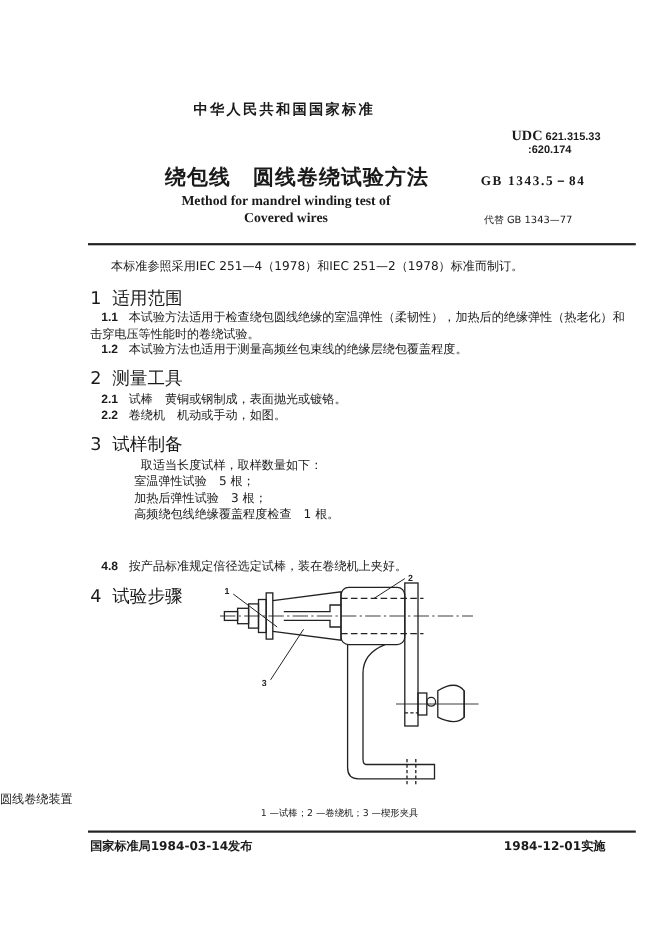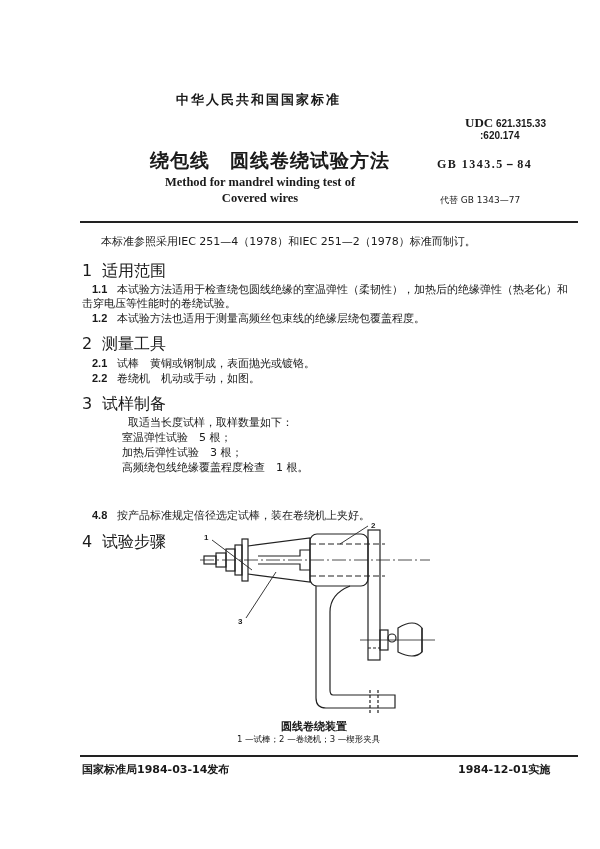--- a/index.html
+++ b/index.html
@@ -127,18 +127,18 @@
   <line x1="22" y1="20" x2="62" y2="50" stroke-width="0.9"></line>
   <line x1="178" y1="6" x2="150" y2="24" stroke-width="0.9"></line>
   <line x1="56" y1="98" x2="86" y2="52" stroke-width="0.9"></line>
   <g stroke="none" fill="#222" font-size="8" font-family="Liberation Sans, sans-serif" font-weight="bold">
     <text x="14" y="20">1</text>
     <text x="181" y="8">2</text>
     <text x="48" y="104">3</text>
   </g>
 </svg>
 
-<div class="abs caption" style="top:719px; padding-left:281px; box-sizing:border-box; font-size:11px; font-weight:bold;">圆线卷绕装置</div>
+<div class="abs caption" style="top:719px; box-sizing:border-box; font-size:11px; font-weight:normal;">圆线卷绕装置</div>
 <div class="abs caption" style="top:734px; padding-left:237px; box-sizing:border-box; font-size:8.5px;">1 —试棒；2 —卷绕机；3 —楔形夹具</div>
 
 <div class="abs rule" style="top:755px;"></div>
 <div class="abs footer" style="left:82px; top:762px;">国家标准局1984-03-14发布</div>
 <div class="abs footer" style="left:458px; top:762px;">1984-12-01实施</div>
 
 </body></html>

